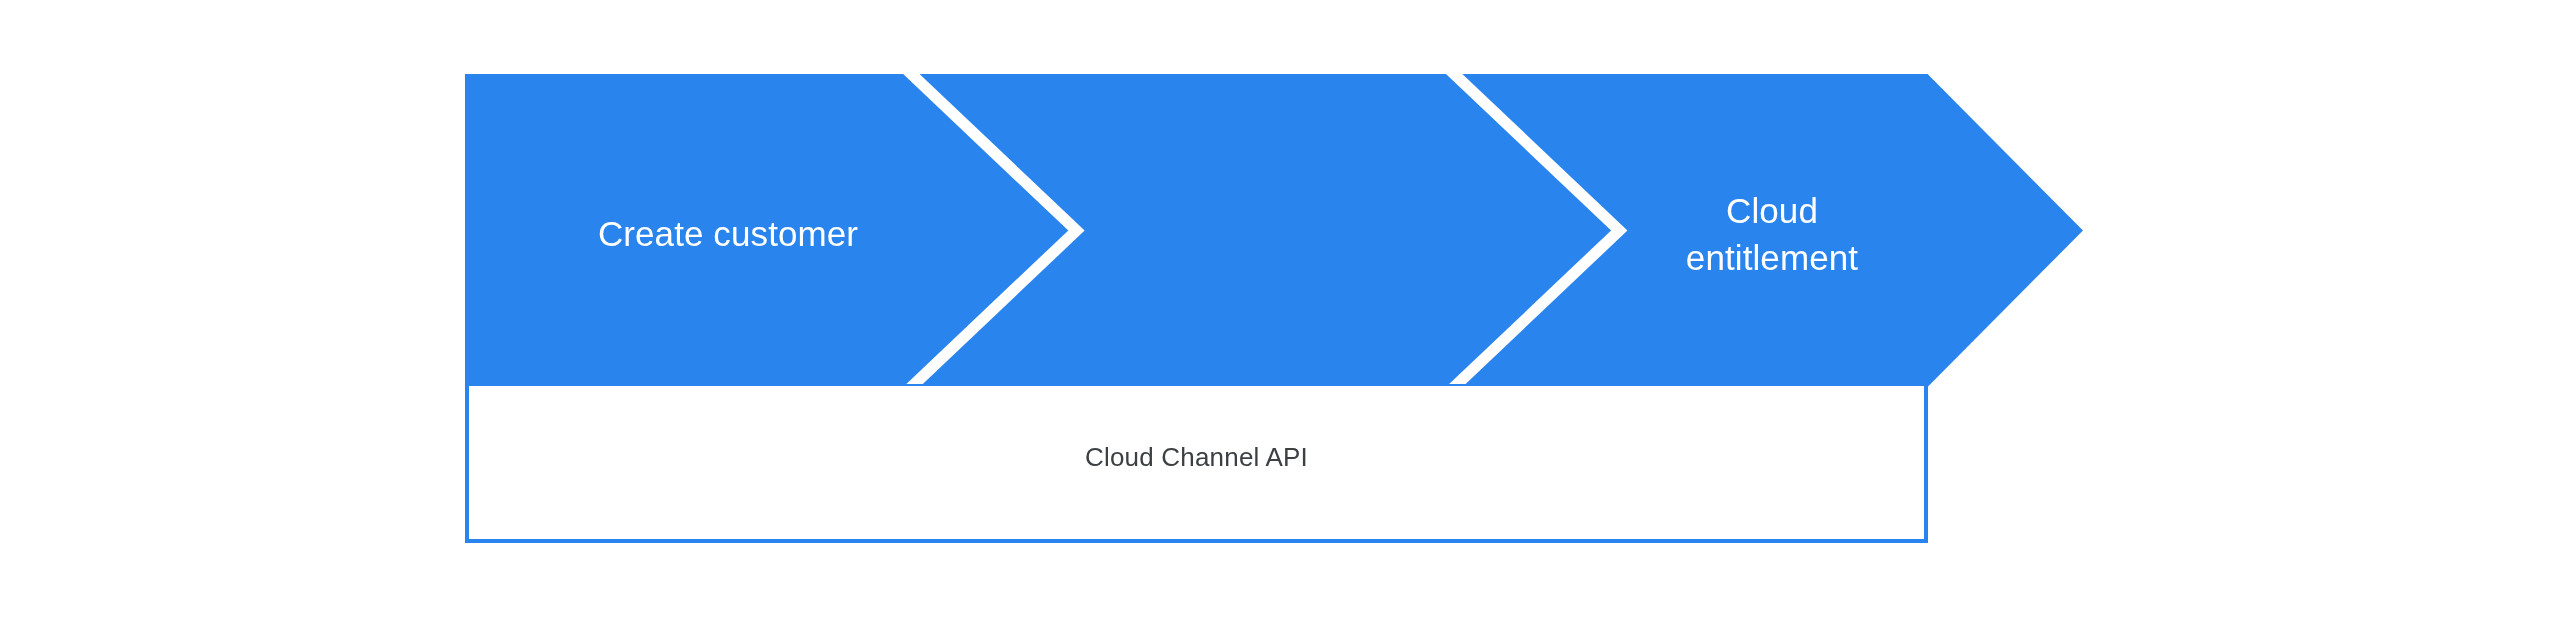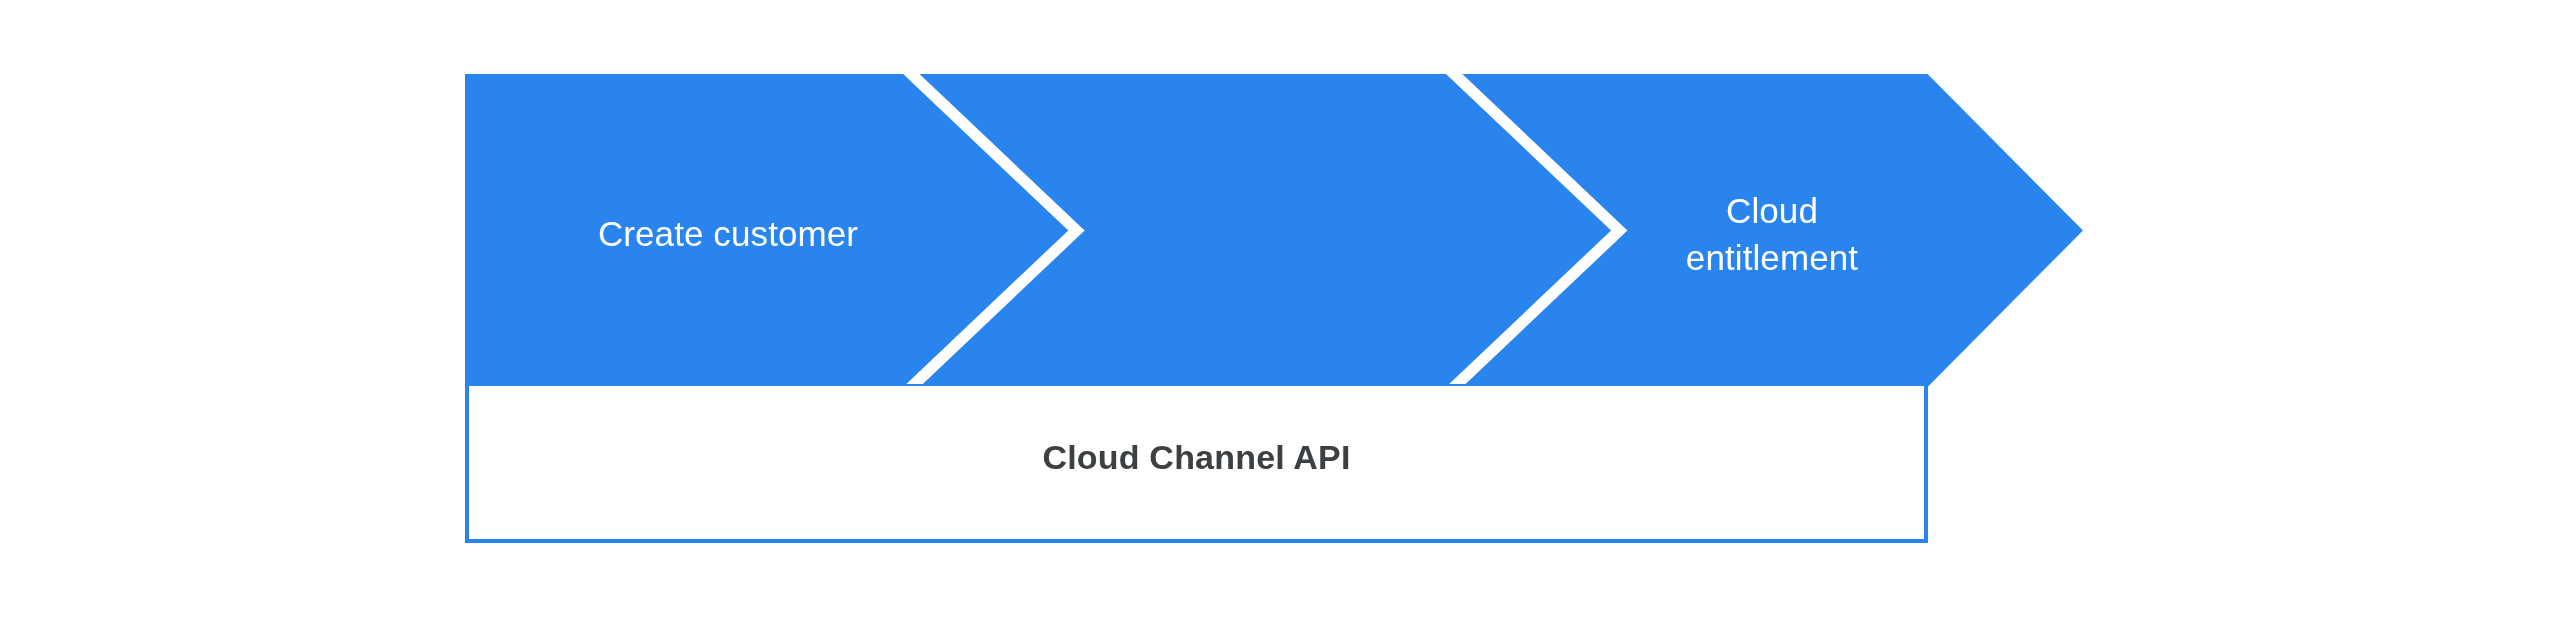--- a/index.html
+++ b/index.html
@@ -76,22 +76,22 @@
   #api-bar::before {
     content: "";
     position: absolute;
     left: -4.3px;
     right: -4.3px;
     top: -1.7px;
     height: 1.7px;
     background: #2a84ee;
   }
   #api-bar-label {
-    font-size: 34px;
-    font-weight: 700;
+    font-size: 26px;
+    font-weight: 400;
     color: #3c4043;
     letter-spacing: 0.2px;
     text-align: center;
     transform: translateY(-5.2px);
   }
 </style>
 </head>
 <body>
 
 <div id="canvas">

